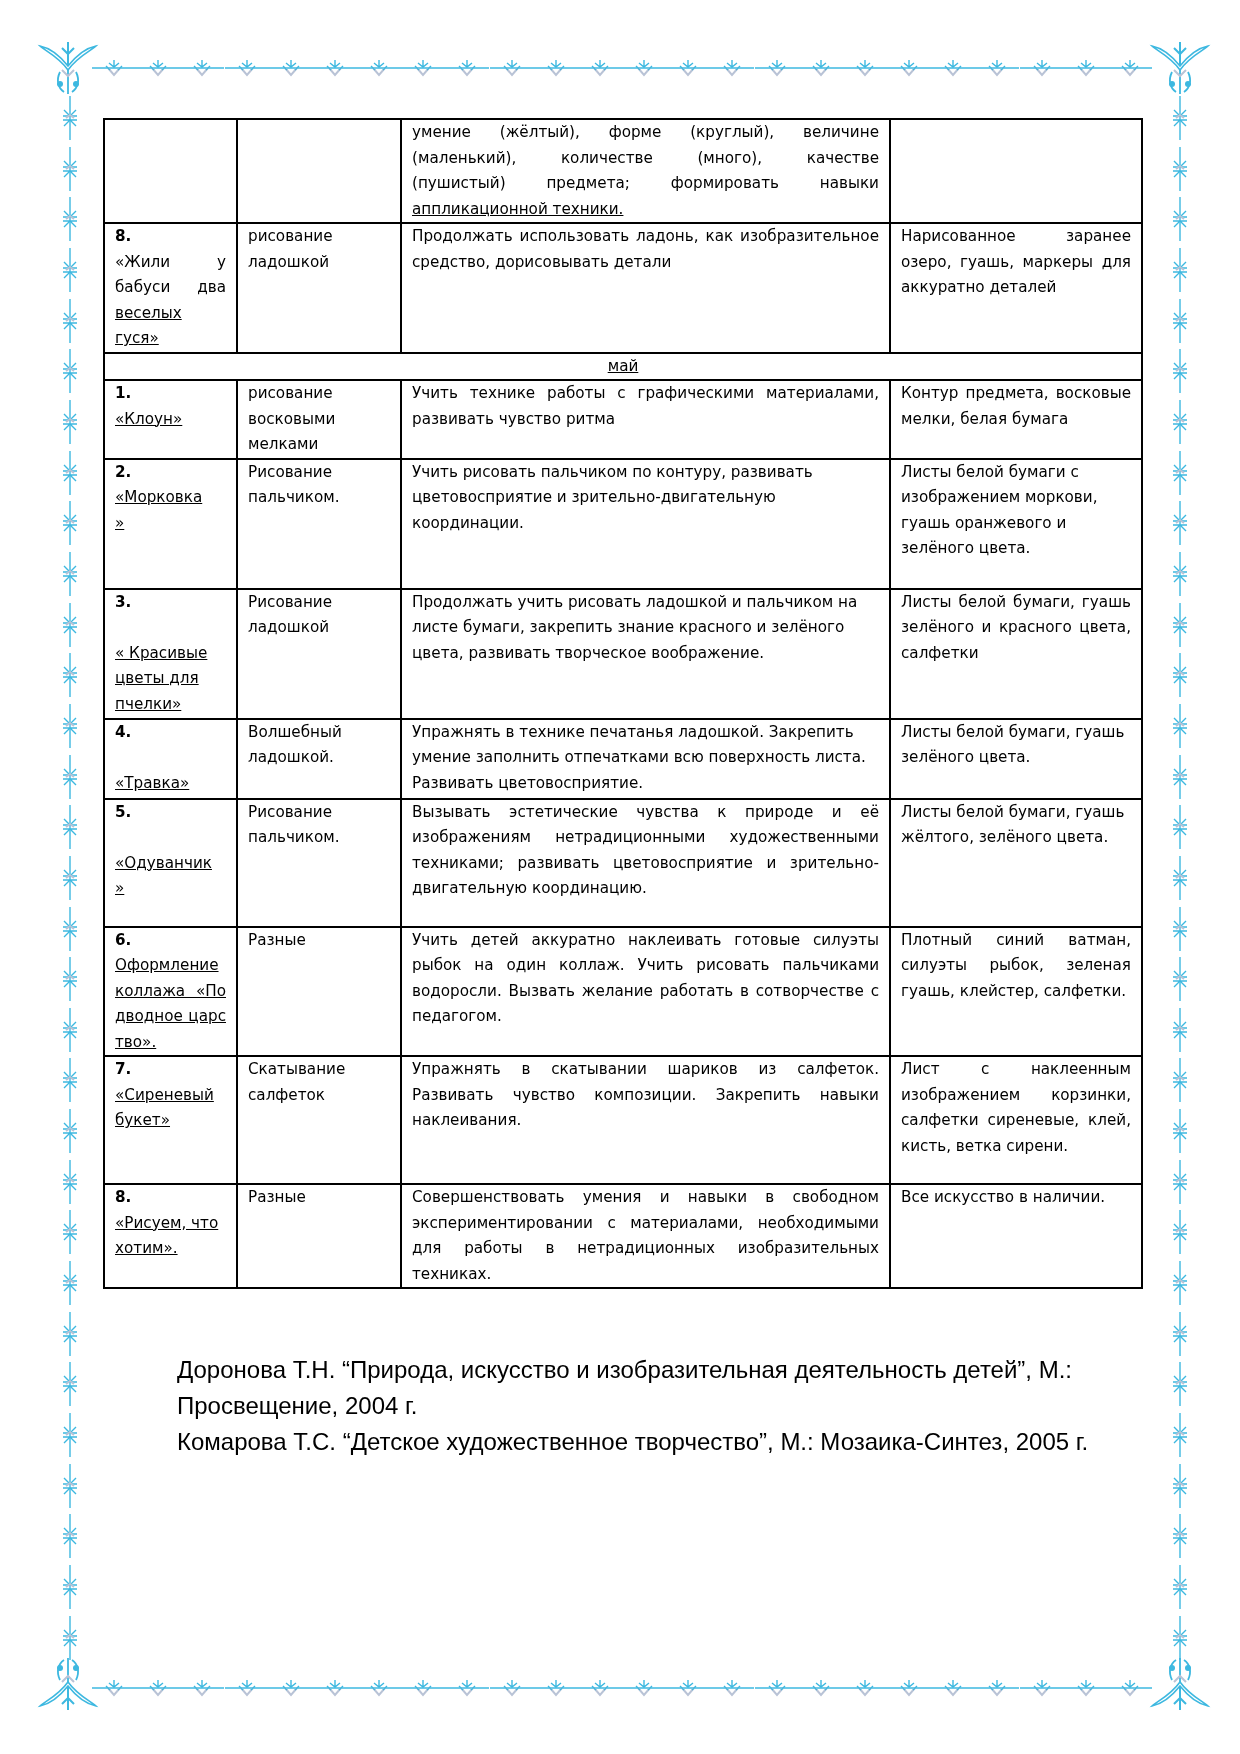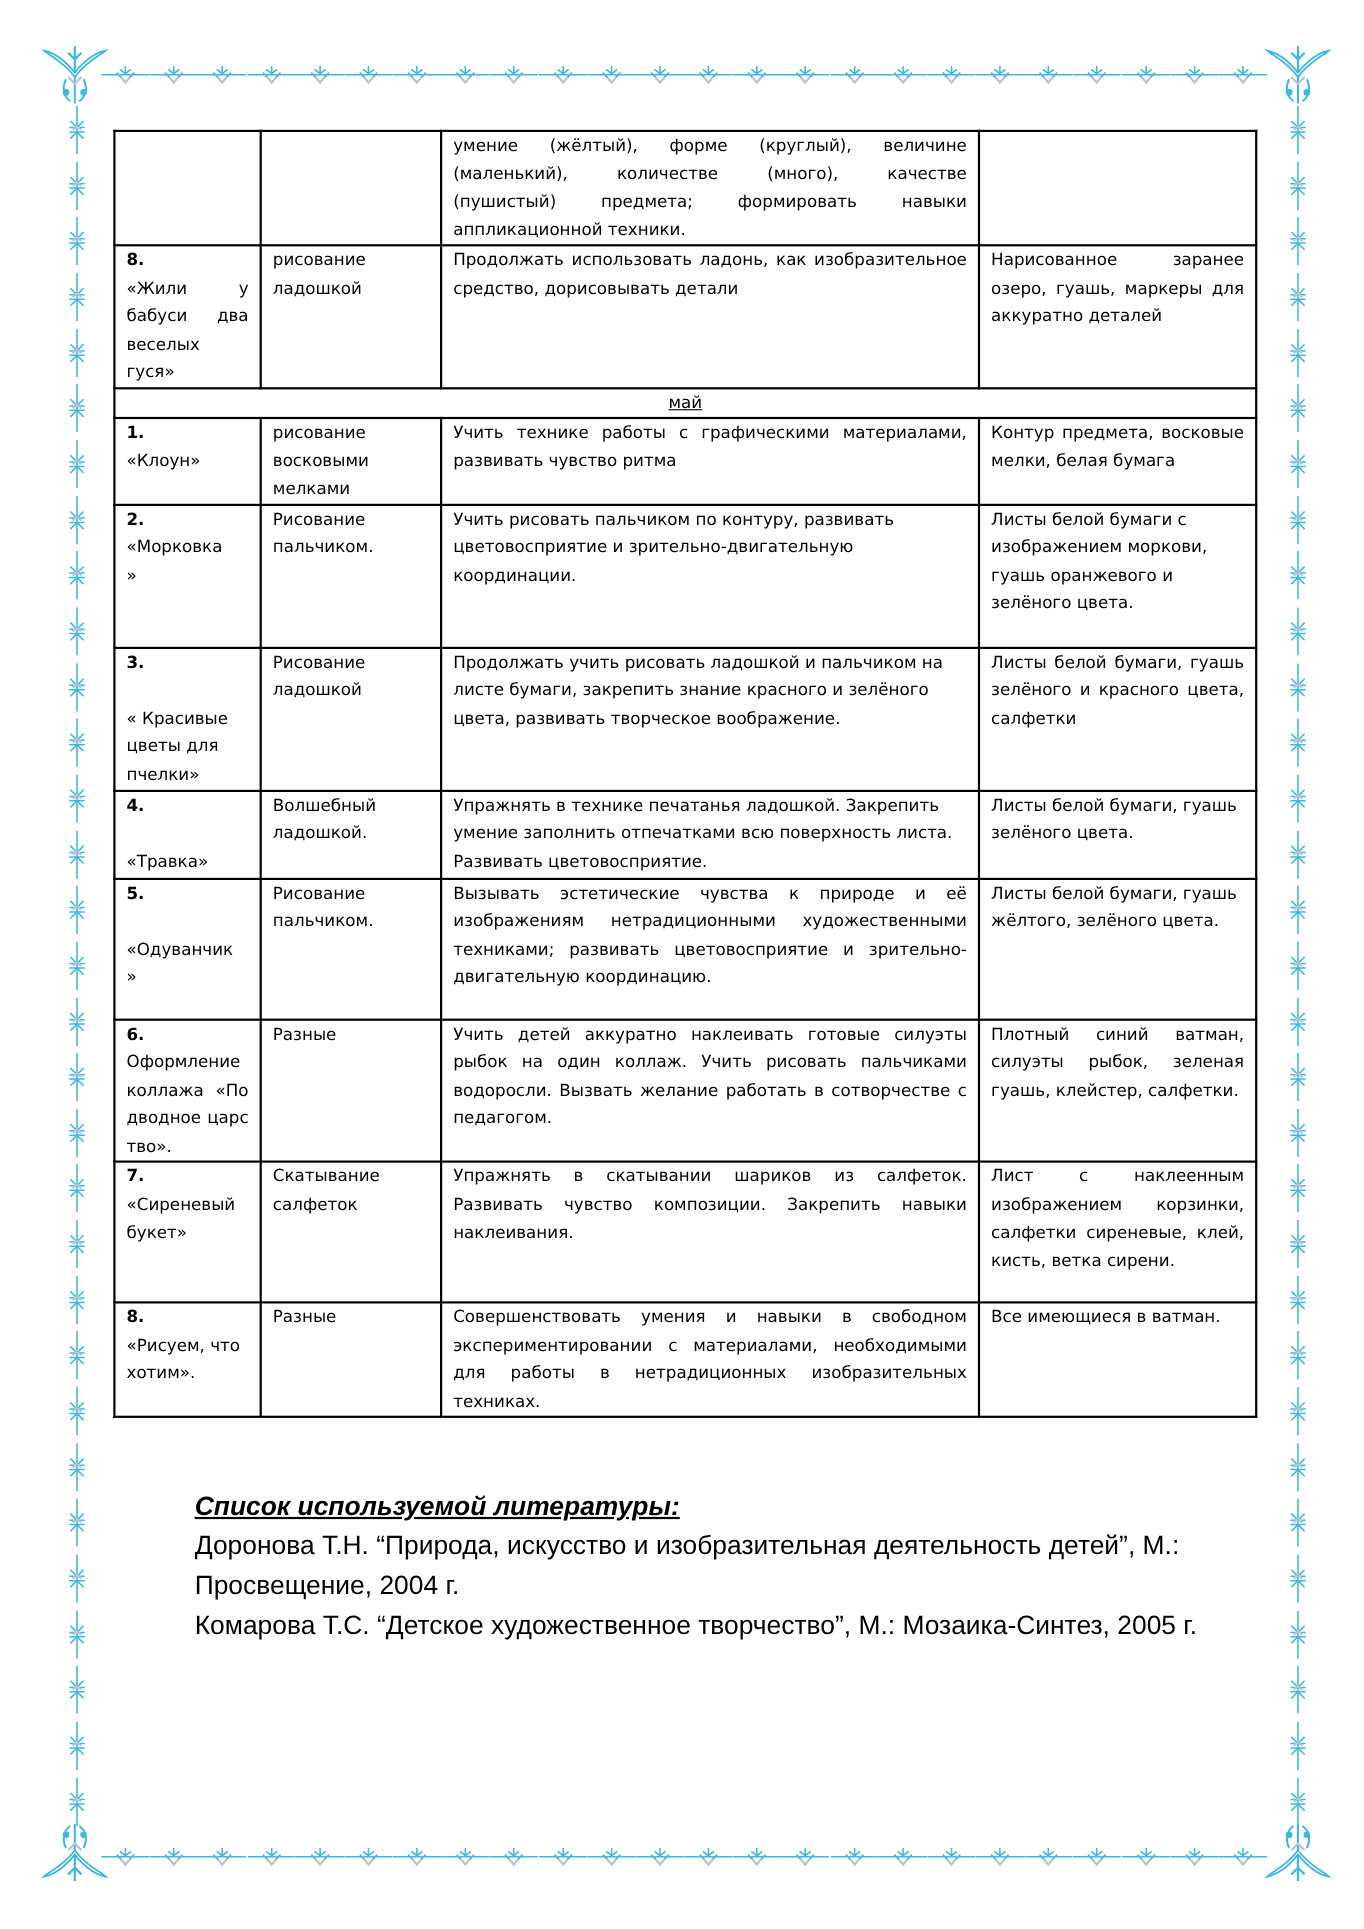--- a/index.html
+++ b/index.html
@@ -25,21 +25,21 @@
                  font-family: "DejaVu Sans", sans-serif; font-size: 15.2px; line-height: 25.5px; }
     table.plan td { border: 2px solid #000; vertical-align: top; padding: 0 10px 0 10px; }
     col.c1 { width: 133px; }
     col.c2 { width: 164px; }
     col.c3 { width: 489px; }
     col.c4 { width: 252px; }
     td.justify { text-align: justify; }
     td.month { text-align: center; font-weight: normal; text-decoration: underline; padding: 0; }
     .num { font-weight: bold; display: block; }
     .gap { display: block; height: 25.5px; }
-    .line { display: block; }
+    .line { display: block; text-decoration: underline; }
     .jline { display: block; text-align: justify; text-align-last: justify; }
 
     
     .biblio { position: absolute; left: 177px; top: 1352px; width: 960px;
               font-family: "Liberation Sans Narrow", "Liberation Sans", sans-serif; font-size: 24px; line-height: 36px; }
     .biblio-title { font-weight: bold; font-style: italic; text-decoration: underline; display: block; }
     .biblio-item { display: block; }
   </style>
 </head>
 <body>
@@ -967,23 +967,22 @@
         <td class="justify">Лист с наклеенным изображением корзинки, салфетки сиреневые, клей, кисть, ветка сирени.</td>
       </tr>
 
       <tr style="height:104px">
         <td>
           <span class="num">8.</span>
           <span class="line">«Рисуем, что хотим».</span>
         </td>
         <td>Разные</td>
         <td class="justify">Совершенствовать умения и навыки в свободном экспериментировании с материалами, необходимыми для работы в нетрадиционных изобразительных техниках.</td>
-        <td class="justify">Все имеющиеся в ватман.</td>
+        <td class="justify">Все искусство в наличии.</td>
       </tr>
     </tbody>
   </table>
 </div>
 
 <div class="biblio">
-  <span class="biblio-title">Список используемой литературы:</span>
   <span class="biblio-item">Доронова Т.Н. “Природа, искусство и изобразительная деятельность детей”, М.: Просвещение, 2004 г.</span>
   <span class="biblio-item">Комарова Т.С. “Детское художественное творчество”, М.: Мозаика-Синтез, 2005 г.</span>
 </div>
 
 </body></html>

